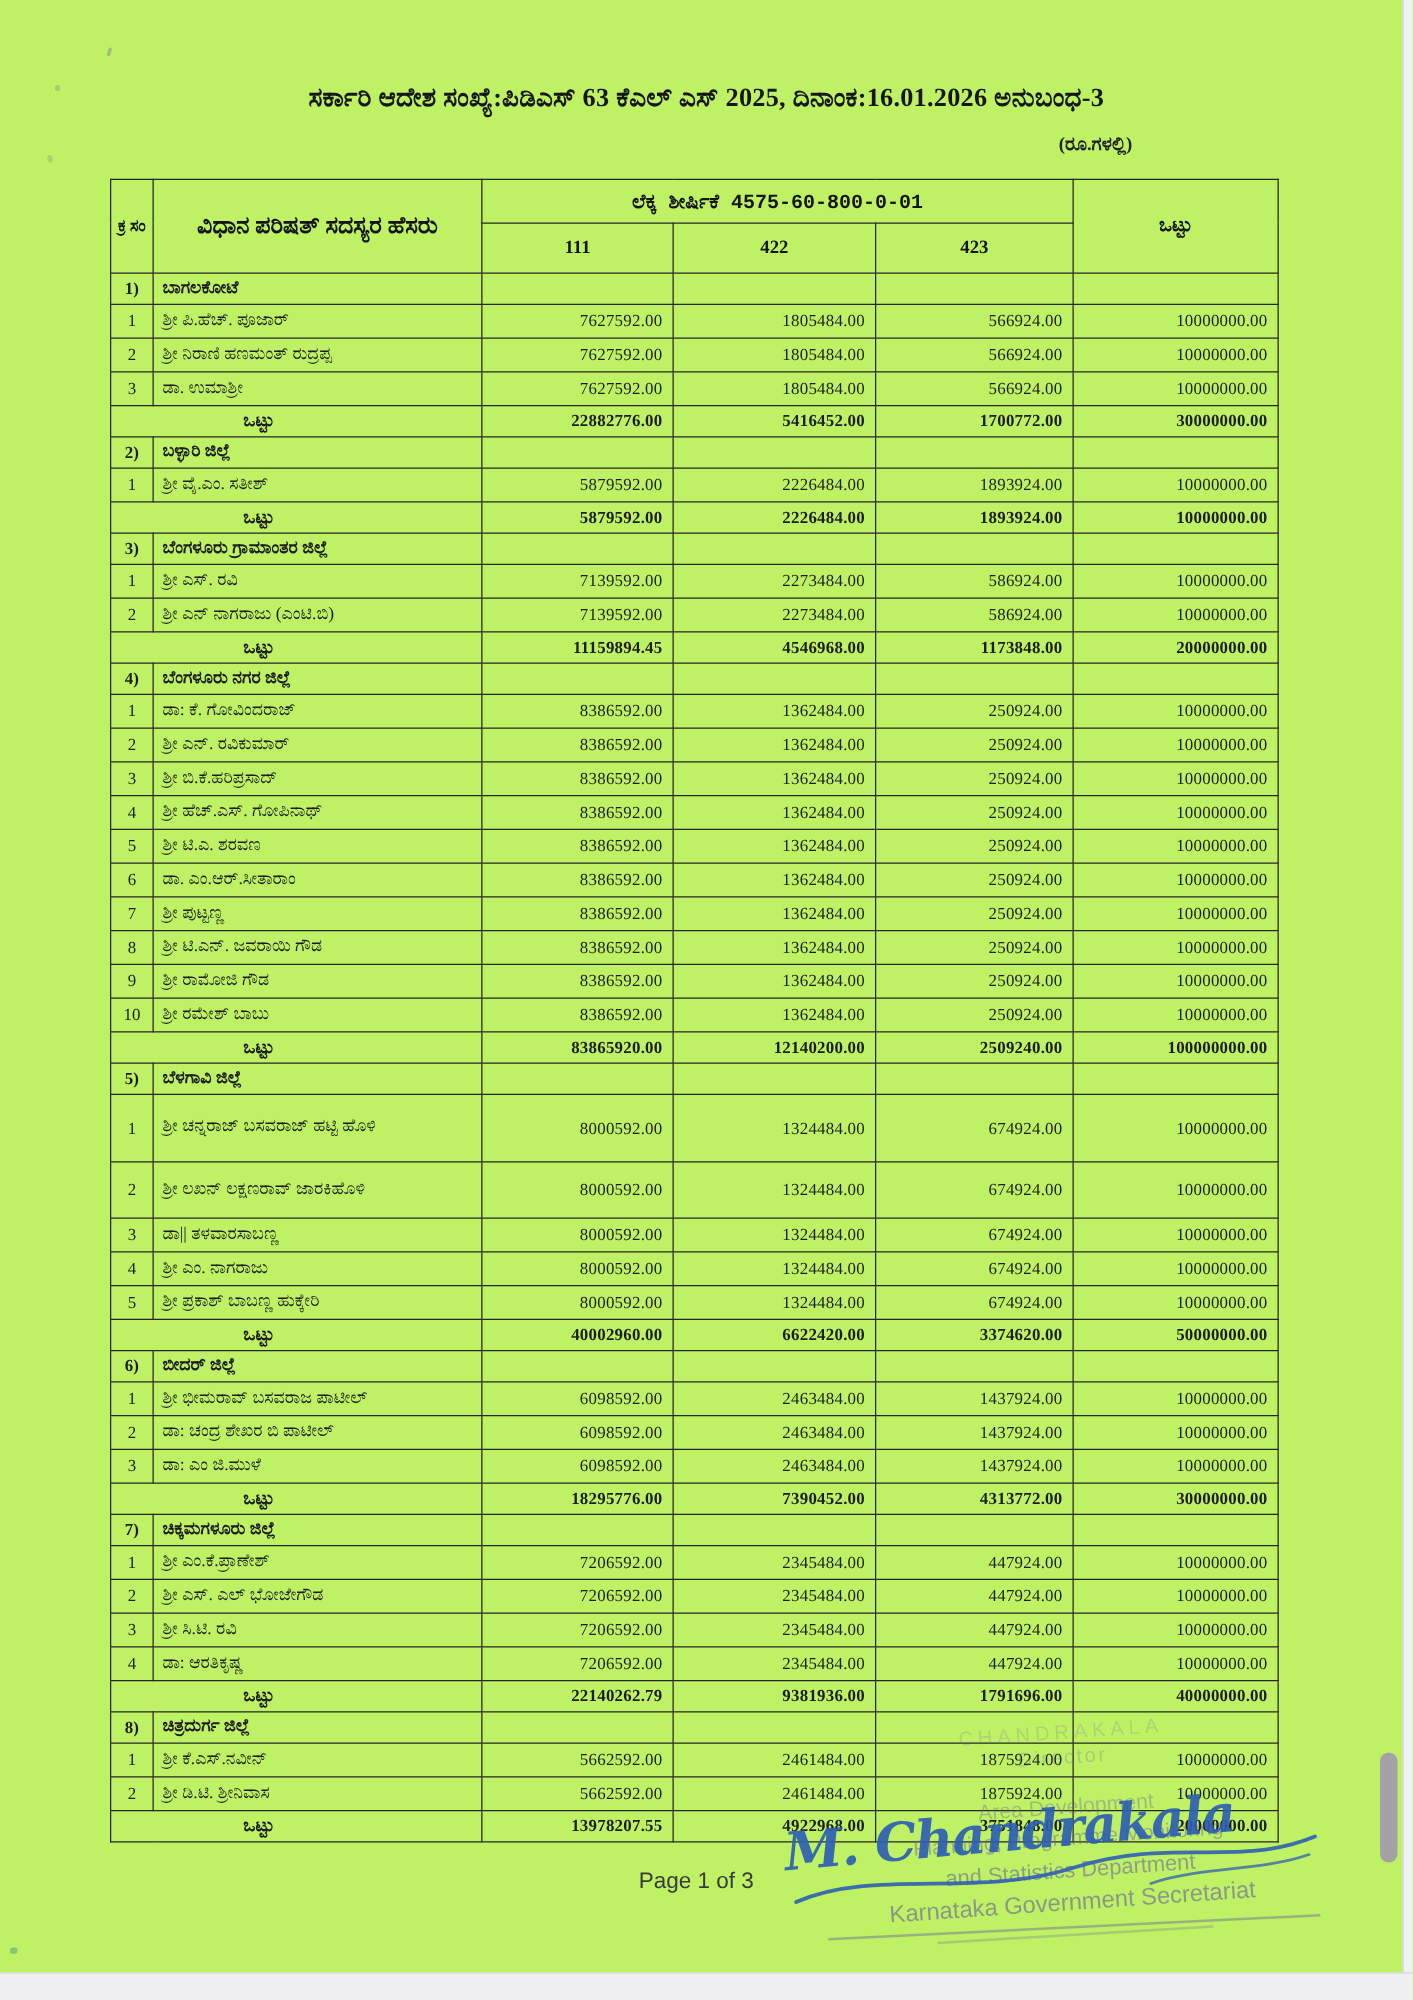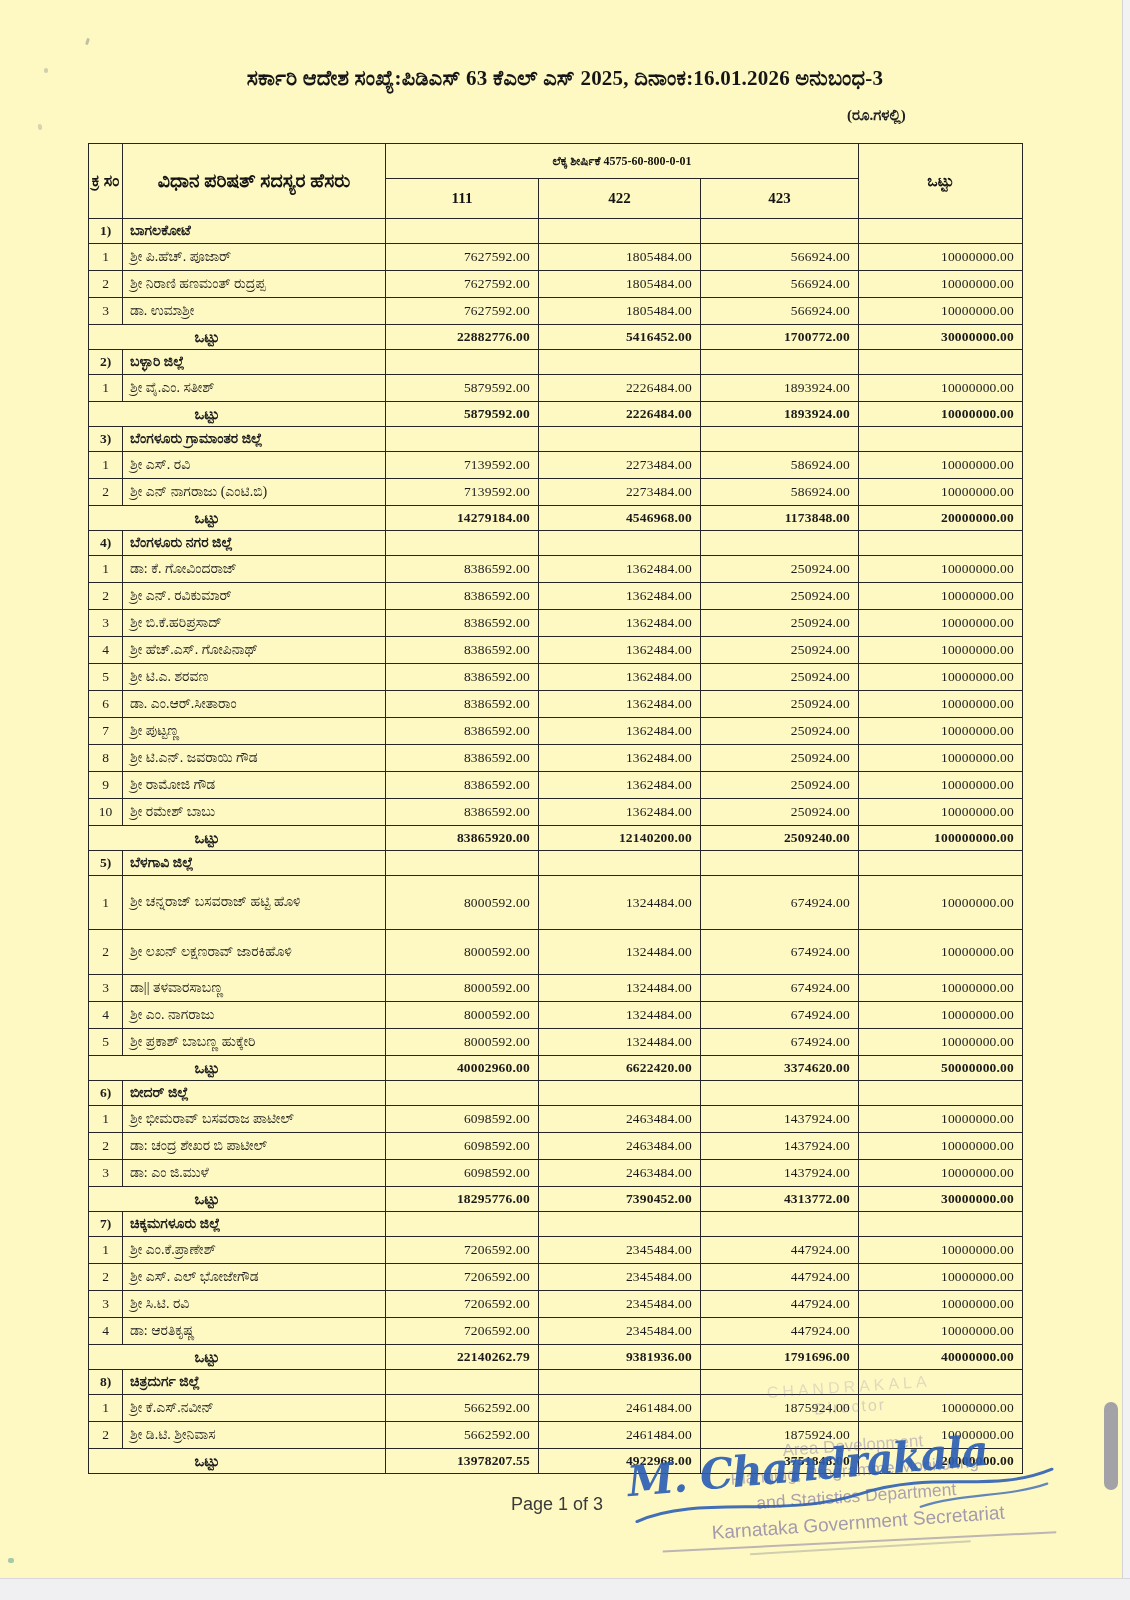--- a/index.html
+++ b/index.html
@@ -3,21 +3,21 @@
 <meta charset="utf-8">
 <style>
   * { margin:0; padding:0; box-sizing:border-box; }
   html,body { width:1130px; height:1600px; }
   body {
     position:relative; overflow:hidden;
     background:#ffffff;
     font-family:"Liberation Serif", serif;
     color:#1c1c1c;
   }
-  .page { position:absolute; inset:0; background:#fef9c3; }
+  .page { position:absolute; inset:0; background:#bef264; }
 
   
   .edge-right { position:absolute; top:0; right:0; width:8px; height:100%;
     background:#f2f2f4; border-left:1px solid #d2d2d7; }
   .edge-bottom { position:absolute; left:0; bottom:0; width:100%; height:22px;
     background:#f0f0f3; border-top:1px solid #d8d8dc; }
   .scroll-thumb { position:absolute; right:12px; top:1402px; width:14px; height:88px;
     background:#a2a2a7; border-radius:8px; }
 
   
@@ -29,23 +29,23 @@
 
   .doc-title { position:absolute; top:66px; left:0; width:1130px; text-align:center;
     font-size:21px; font-weight:bold; letter-spacing:.2px; color:#161616; }
   .currency-note { position:absolute; top:107px; left:847px;
     font-size:15px; font-weight:bold; color:#222; }
 
   table.alloc { position:absolute; top:143px; left:88px; width:934px;
     border-collapse:collapse; table-layout:fixed; }
   .alloc th, .alloc td { border:1.6px solid #262626; vertical-align:middle; }
   .alloc thead th { font-weight:bold; text-align:center; color:#141414; }
-  .th-slno  { font-size:16px; }
+  .th-slno  { font-size:13px; }
   .th-name  { font-size:19px; }
-  .th-head  { font-size:12px; height:35px; }
+  .th-head  { font-size:16px; height:35px;font-family:Liberation Mono, monospace; }
   .th-sub   { font-size:15px; height:40px; }
   .th-total { font-size:15.5px; }
 
   .alloc td.sl   { text-align:center; font-size:13.5px; padding:1px 2px; }
   .alloc td.name { text-align:left; font-size:14px; padding:2px 7px; line-height:1.35; }
   .alloc td.num  { text-align:right; font-size:13.5px; padding:1px 8px 1px 2px;
                    letter-spacing:.2px; }
   .section-row   { height:25px; }
   .section-row .sec-no { font-size:13px; font-weight:bold; }
   .section-row .district { font-weight:bold; font-size:14.5px; }
@@ -197,21 +197,21 @@
         <tr class="member-row">
           <td class="sl">2</td>
           <td class="name">ಶ್ರೀ ಎನ್ ನಾಗರಾಜು (ಎಂಟಿ.ಬಿ)</td>
           <td class="num">7139592.00</td>
           <td class="num">2273484.00</td>
           <td class="num">586924.00</td>
           <td class="num">10000000.00</td>
         </tr>
         <tr class="total-row">
           <td class="total-label" colspan="2">ಒಟ್ಟು</td>
-          <td class="num">14279184.00</td>
+          <td class="num">11159894.45</td>
           <td class="num">4546968.00</td>
           <td class="num">1173848.00</td>
           <td class="num">20000000.00</td>
         </tr>
         <tr class="section-row">
           <td class="sl sec-no">4)</td>
           <td class="name district">ಬೆಂಗಳೂರು ನಗರ ಜಿಲ್ಲೆ</td>
           <td class="num"></td>
           <td class="num"></td>
           <td class="num"></td>

